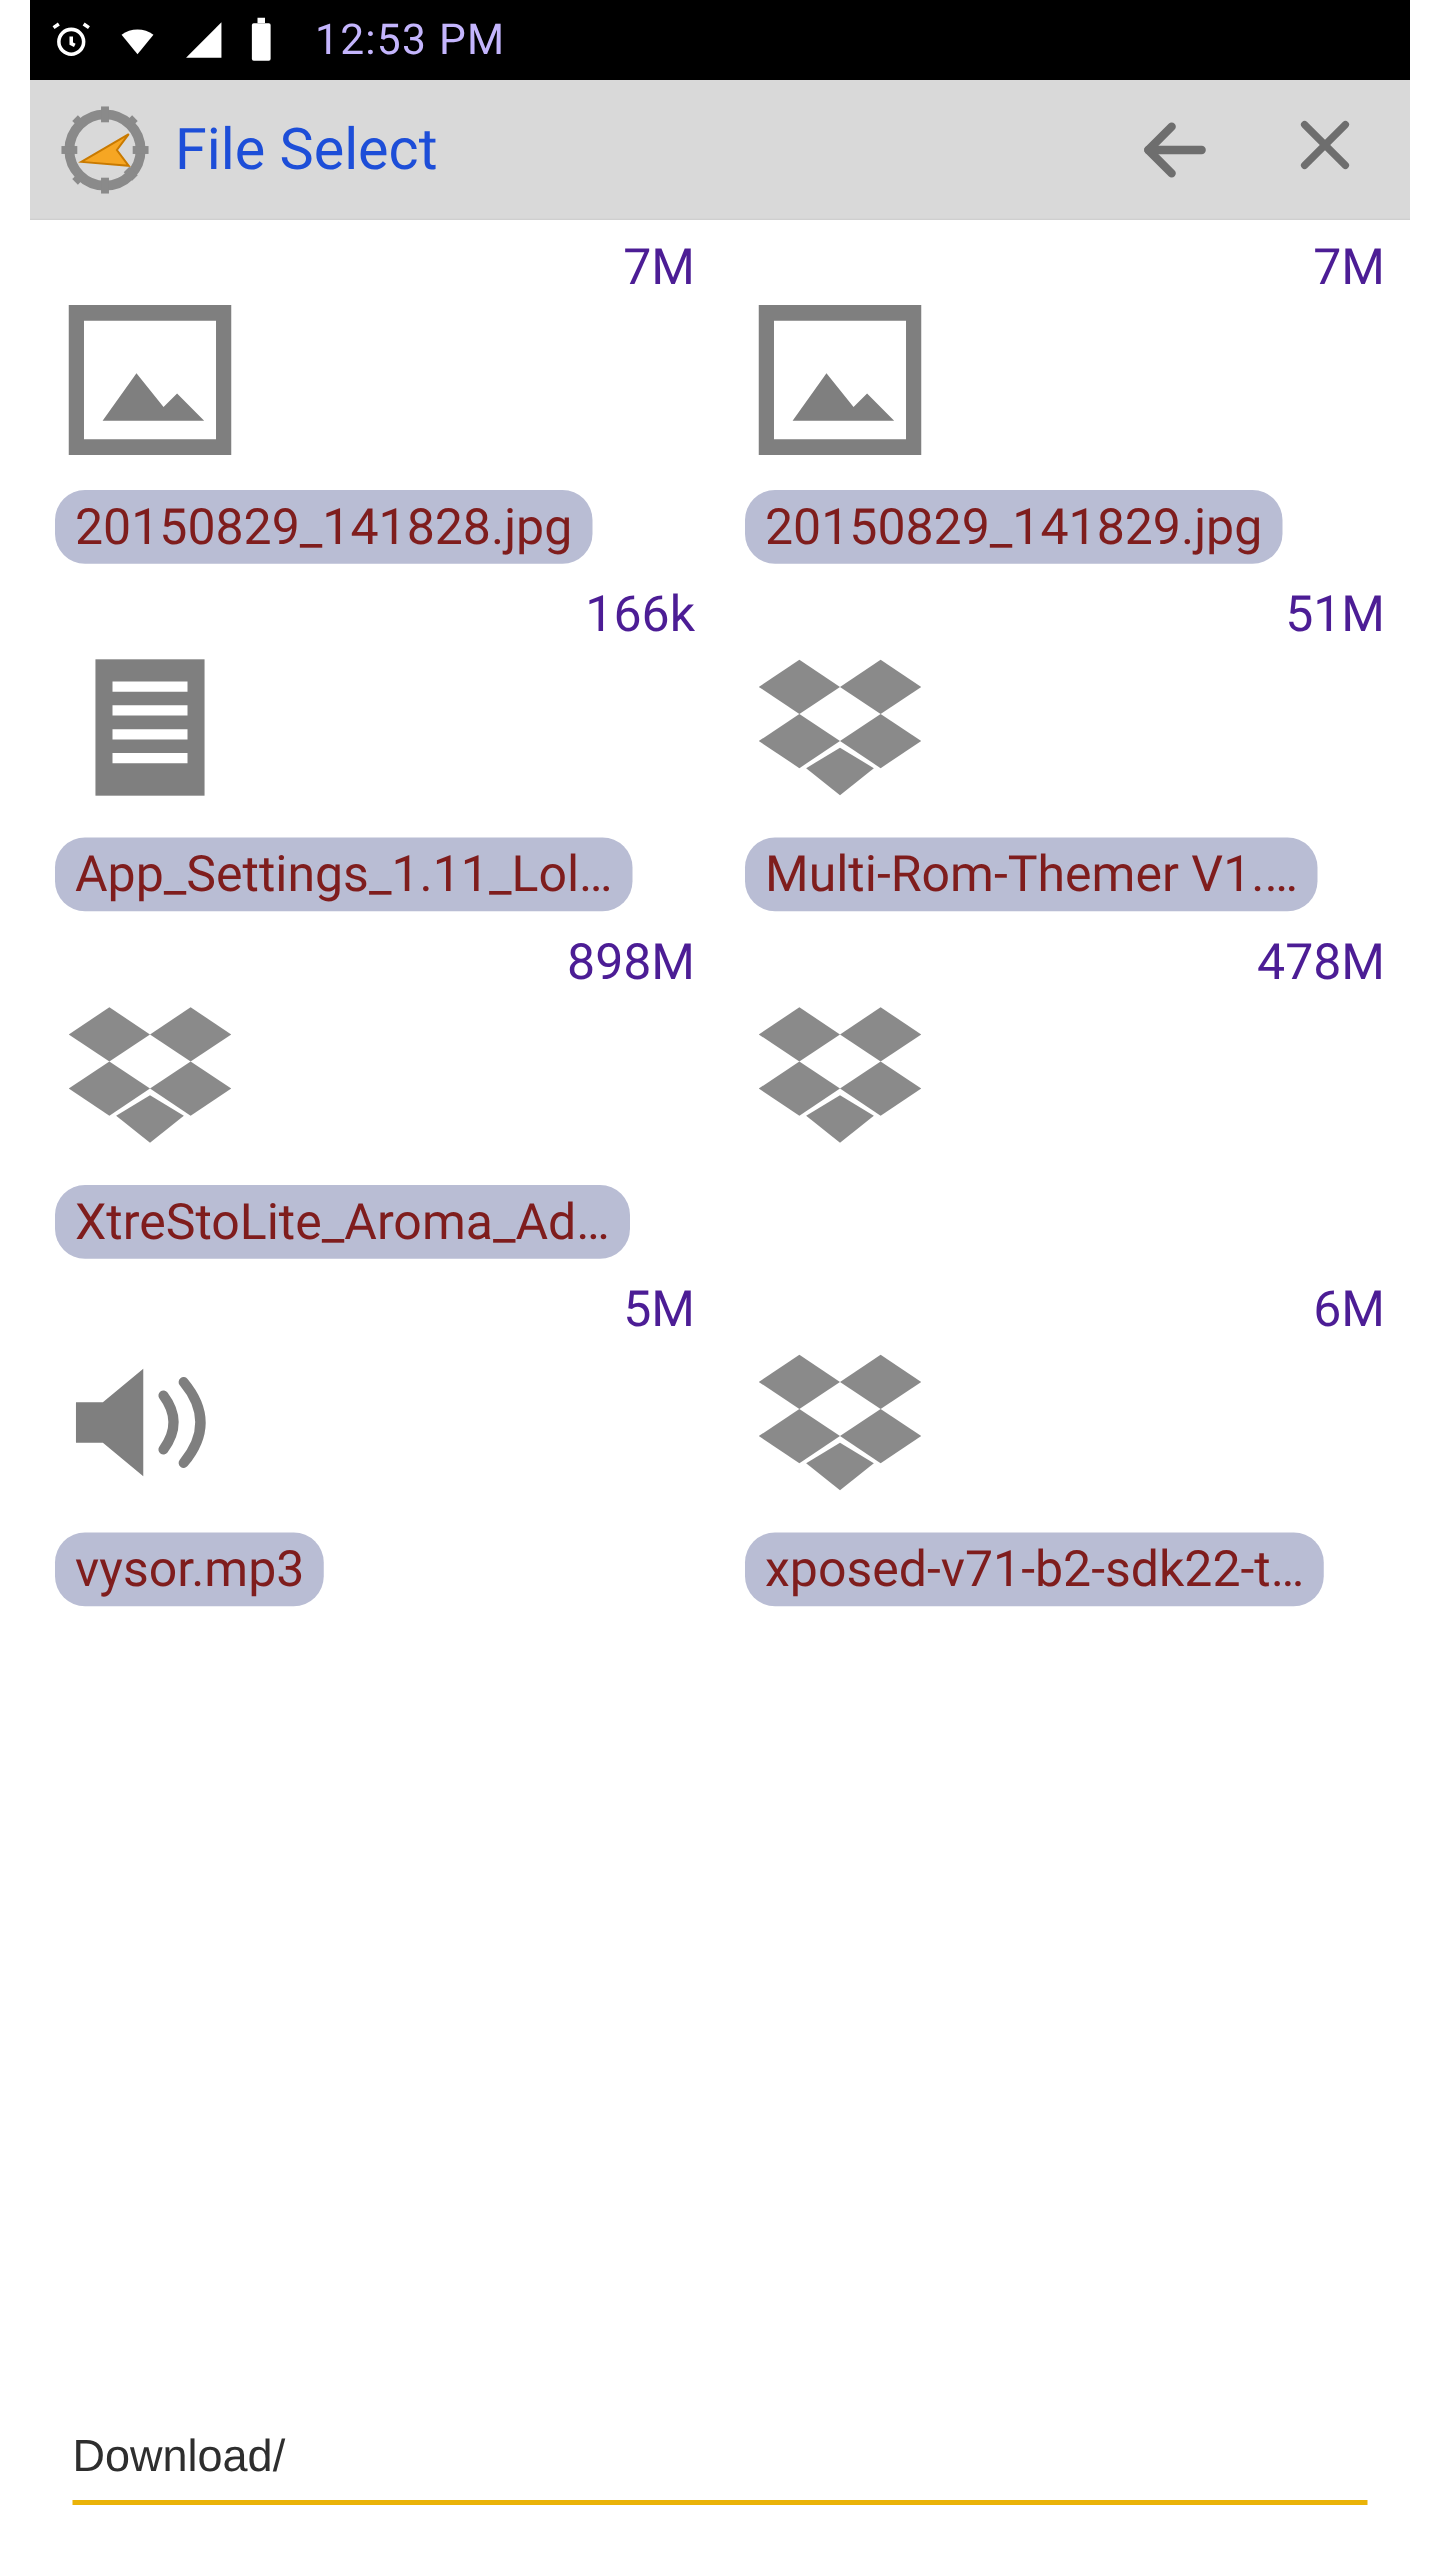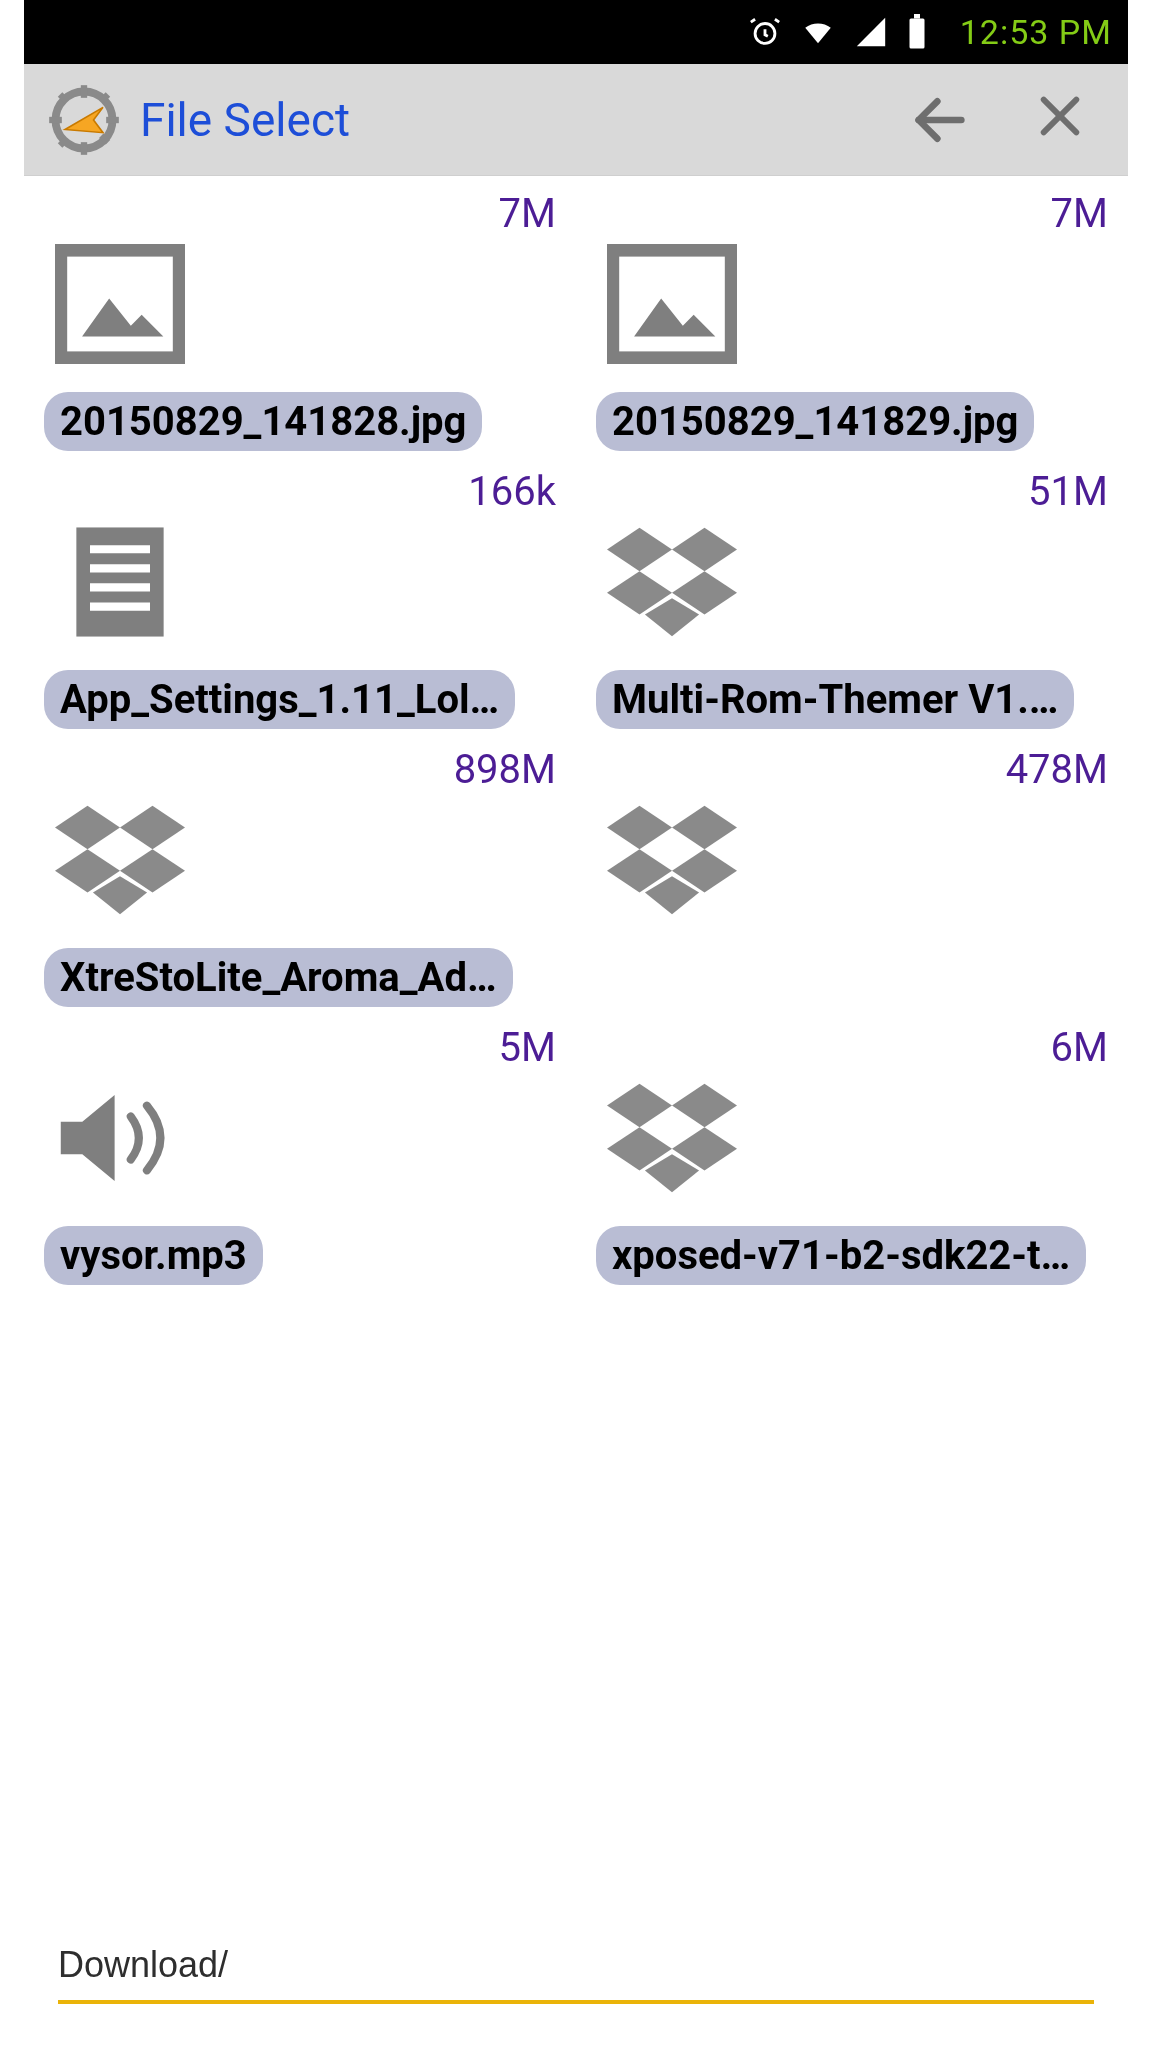--- a/index.html
+++ b/index.html
@@ -3,38 +3,38 @@
 <meta charset="utf-8">
 <style>
   * { box-sizing: border-box; margin: 0; padding: 0; }
   html, body { width: 1152px; height: 2048px; font-family: Roboto, Arial, sans-serif; background: #fff; overflow: hidden; }
   body { transform-origin: top left; }
 
   
   .frame { width: 1152px; height: 2048px; background: #fff; padding: 0 24px 24px 24px; }
   .phone { width: 100%; height: 100%; background: #fff; position: relative; display: flex; flex-direction: column; }
 
-  .status-bar { height: 64px; background: #000; color: #84cc16; display: flex; align-items: center; justify-content: flex-end; padding: 0 16px; font-size: 34px; letter-spacing: 1px; }
+  .status-bar { height: 64px; background: #000; color: #c4b5fd; display: flex; align-items: center; justify-content: flex-start; padding: 0 16px; font-size: 34px; letter-spacing: 1px; }
   .status-bar .icons { display: flex; align-items: center; gap: 18px; }
   .status-bar .icon { display: inline-flex; }
   .status-bar .time { margin-left: 14px; font-weight: 400; }
 
   .app-bar { height: 112px; background: #d9d9d9; display: flex; align-items: center; padding: 0 20px; border-bottom: 1px solid #cfcfcf; }
   .app-bar .app-icon { width: 80px; height: 80px; display: inline-flex; align-items: center; justify-content: center; margin-right: 16px; }
   .app-bar .title { font-size: 46px; color: #1d4ed8; font-weight: 400; flex: 1; }
   .app-bar .actions { display: flex; gap: 60px; margin-right: 20px; }
   .app-bar .act { color: #6e6e6e; }
 
   .content { flex: 1; padding: 8px 0 0 0; overflow: hidden; }
   .grid { display: grid; grid-template-columns: 1fr 1fr; }
   .cell { position: relative; height: 278px; padding: 20px 20px 10px 20px; }
   .cell.highlight { border: 6px solid #e60000; background: #e9e9e9; border-radius: 4px; }
   .size { position: absolute; top: 6px; right: 20px; font-size: 40px; color: #4c1d95; }
   .thumb { width: 140px; height: 140px; margin: 30px 0 0 6px; display: flex; align-items: center; justify-content: center; }
-  .fname { display: inline-block; background: #b9bdd4; color: #000000; font-size: 40px; padding: 6px 16px; border-radius: 24px; max-width: 100%; white-space: nowrap; overflow: hidden; text-overflow: ellipsis; margin-top: 18px; font-weight: bold; }
+  .fname { display: inline-block; background: #b9bdd4; color: #7f1d1d; font-size: 40px; padding: 6px 16px; border-radius: 24px; max-width: 100%; white-space: nowrap; overflow: hidden; text-overflow: ellipsis; margin-top: 18px; }
 
   .path-bar { padding: 10px 34px 20px 34px; }
   .path-input { width: 100%; font-size: 36px; color: #2e2e2e; border: none; border-bottom: 4px solid #eab308; padding: 8px 0 14px 0; outline: none; background: transparent; }
 
   
   svg { display: block; }
 </style>
 </head>
 <body>
 

